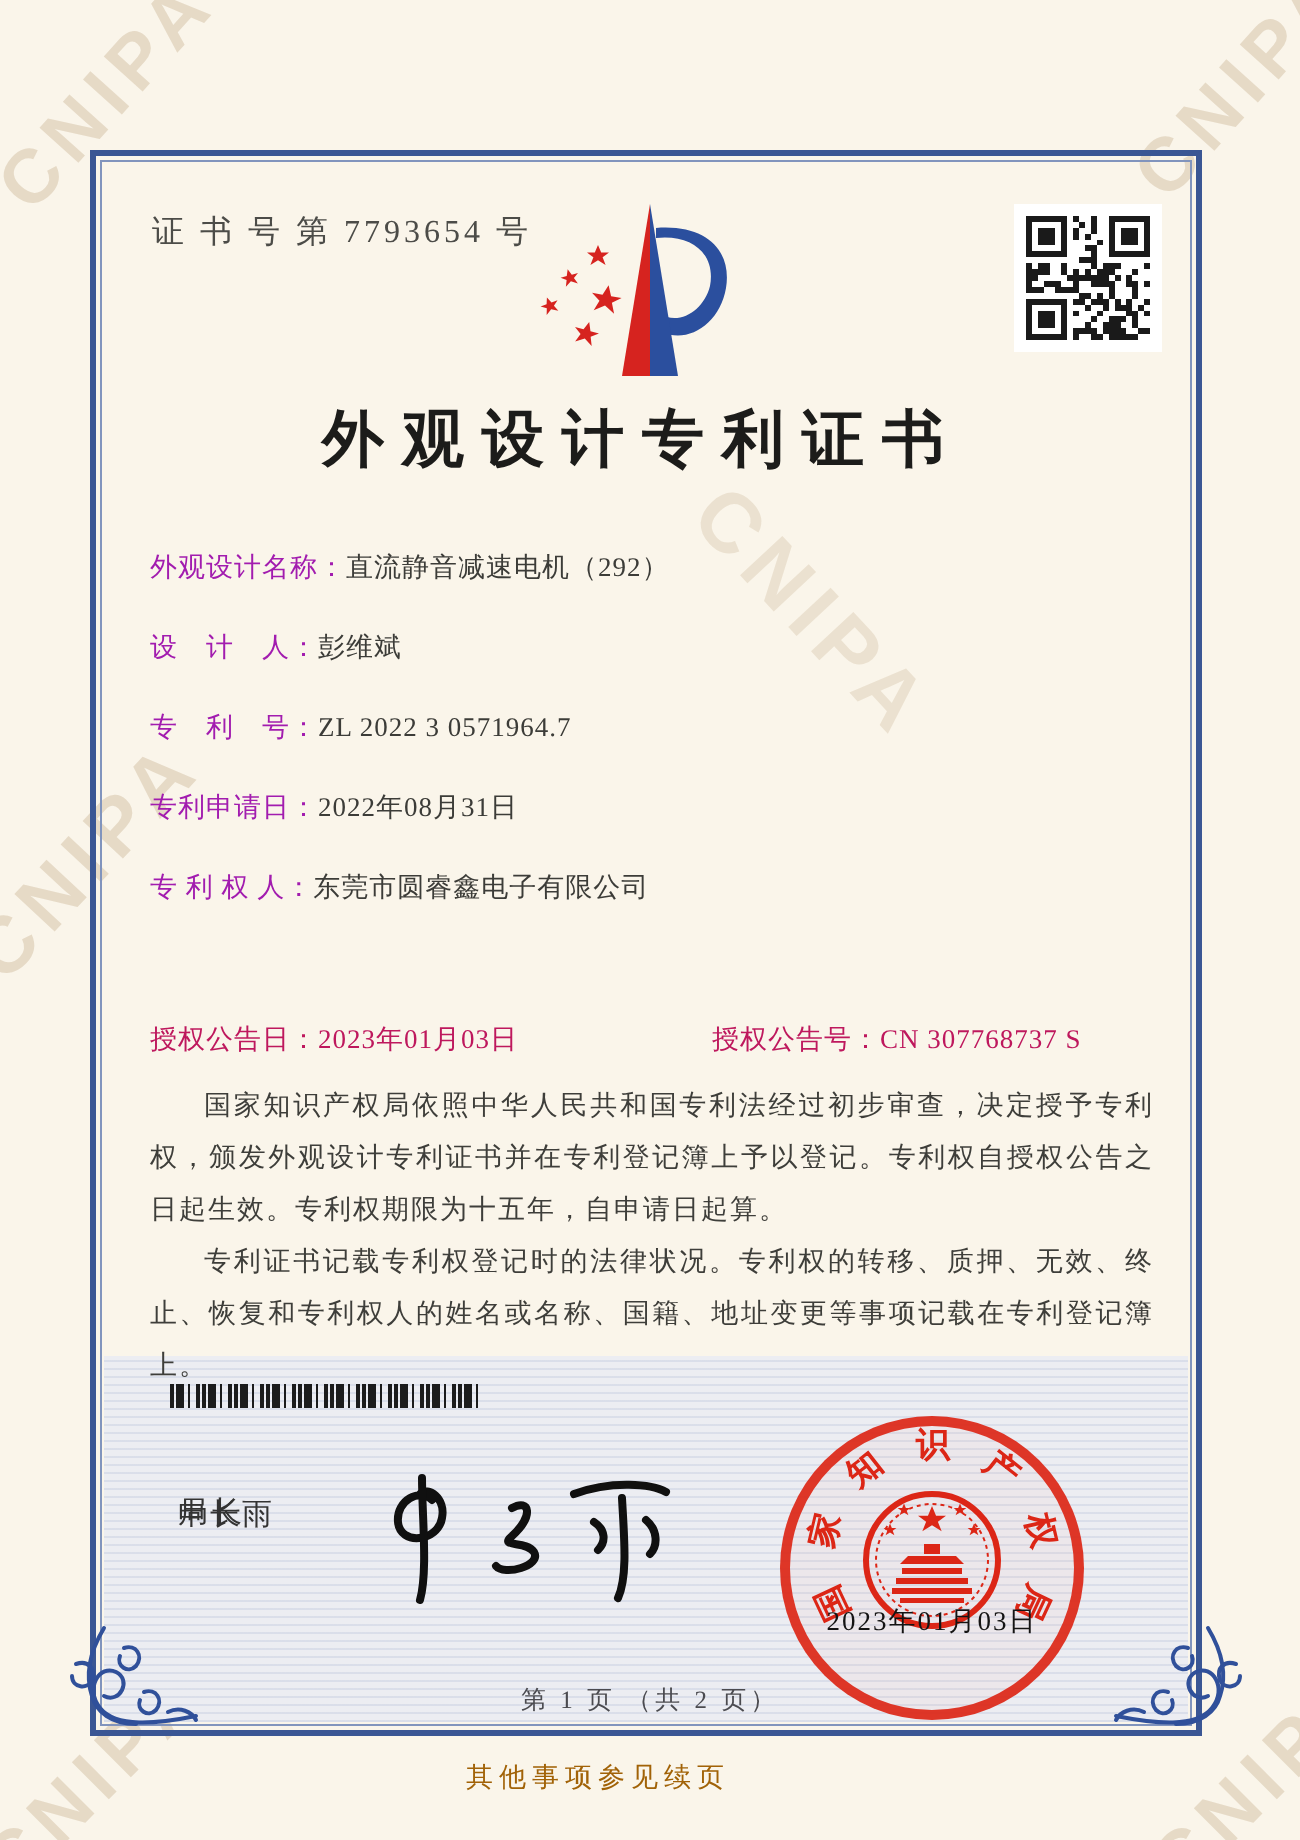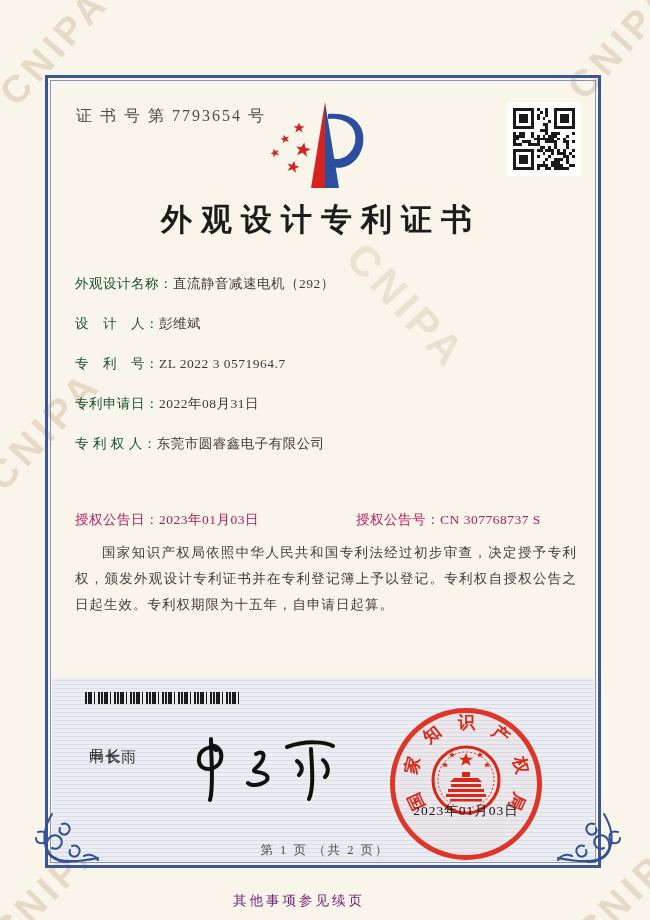--- a/index.html
+++ b/index.html
@@ -39,21 +39,21 @@
   .cert-no{position:absolute;left:76px;top:106px;font-size:16px;letter-spacing:2px;color:#4c4c48;z-index:2;}
   .logo{position:absolute;left:262px;top:100px;z-index:2;}
   .qr{position:absolute;left:507px;top:102px;width:74px;height:74px;background:#fff;z-index:2;}
   .title{
     position:absolute;left:0;top:199px;width:642px;text-align:center;
     font-size:31px;font-weight:bold;letter-spacing:9px;color:#1c1c1a;z-index:2;
   }
   
   .fields{position:absolute;left:75px;top:273px;width:505px;z-index:2;font-size:13.5px;}
   .frow{line-height:22px;margin-bottom:18px;letter-spacing:0.5px;color:#3c3c38;}
-  .frow .flabel{color:#14532d;}
+  .frow .flabel{color:#a21caf;}
   .grant-row{position:absolute;left:75px;top:511px;width:505px;z-index:2;font-size:13.5px;letter-spacing:0.5px;color:#be185d;}
   .grant-row .gpair2{position:absolute;left:281px;top:0;}
   
   .paras{position:absolute;left:75px;top:540px;width:502px;z-index:2;}
   .paras p{
     margin:0;text-indent:2em;font-size:13.5px;line-height:26px;
     text-align:justify;letter-spacing:1px;color:#3e3e3a;
   }
   
   .barcode{
@@ -89,21 +89,21 @@
     font-size:13.5px;color:#141414;z-index:6;letter-spacing:1px;
   }
   
   .orn{position:absolute;z-index:3;}
   .orn-bl{left:28px;top:812px;}
   .orn-br{left:556px;top:812px;transform:scaleX(-1);}
   
   .page-num{position:absolute;left:0;top:842px;width:650px;text-align:center;
     font-size:12.5px;color:#4b4b50;letter-spacing:2px;z-index:2;}
   .foot-note{position:absolute;left:0;top:880px;width:598px;text-align:center;
-    font-size:13.5px;color:#701a75;letter-spacing:3px;z-index:2;margin-top:12px;}
+    font-size:13.5px;color:#a16207;letter-spacing:3px;z-index:2;}
 </style>
 </head>
 <body>
 
 <span class="wm wm1">CNIPA</span>
 <span class="wm wm2">CNIPA</span>
 <span class="wm wm3">CNIPA</span>
 <span class="wm wm4">CNIPA</span>
 <span class="wm wm5">CNIPA</span>
 <span class="wm wm6">CNIPA</span>
@@ -271,20 +271,21 @@
     <div class="frow"><span class="flabel">专 利 权 人：</span><span class="fvalue">东莞市圆睿鑫电子有限公司</span></div>
   </div>
 
 <div class="grant-row">
   <span class="gpair1"><span>授权公告日：</span><span>2023年01月03日</span></span>
   <span class="gpair2"><span>授权公告号：</span><span>CN 307768737 S</span></span>
 </div>
 
 <div class="paras">
   <p>国家知识产权局依照中华人民共和国专利法经过初步审查，决定授予专利权，颁发外观设计专利证书并在专利登记簿上予以登记。专利权自授权公告之日起生效。专利权期限为十五年，自申请日起算。</p>
+  <p>专利证书记载专利权登记时的法律状况。专利权的转移、质押、无效、终止、恢复和专利权人的姓名或名称、国籍、地址变更等事项记载在专利登记簿上。</p>
 </div>
 
 <div class="barcode"></div>
 
 <div class="sig-title">局长</div>
 <div class="sig-name">申长雨</div>
 
 <div class="handsig">
   <svg width="150" height="82" viewBox="0 0 150 82" xmlns="http://www.w3.org/2000/svg" fill="none" stroke="#101010" stroke-width="4" stroke-linecap="round" stroke-linejoin="round">
     <path d="M30,20 C24,14 12,20 13,31 C14,43 33,41 35,29 C37,19 28,13 24,17"></path>

